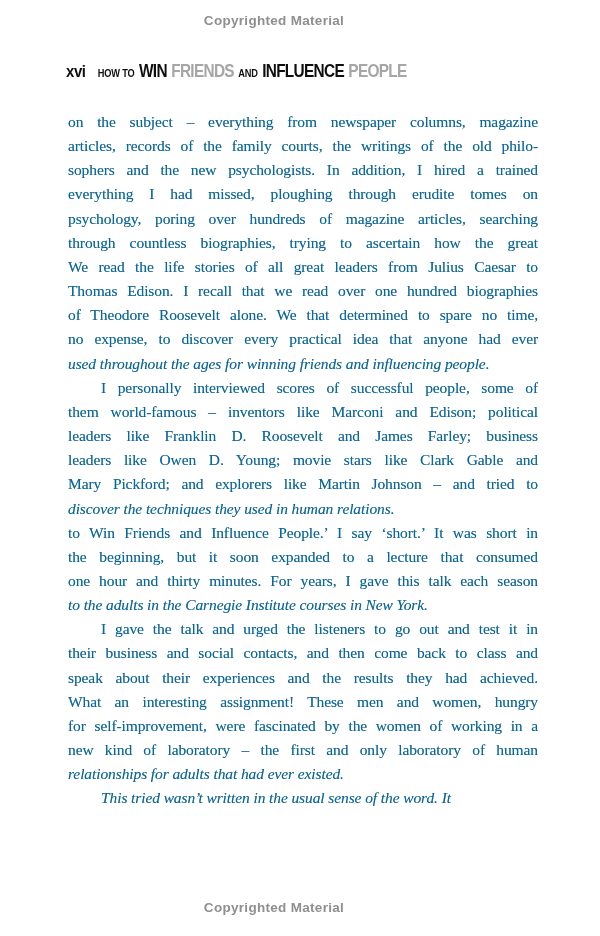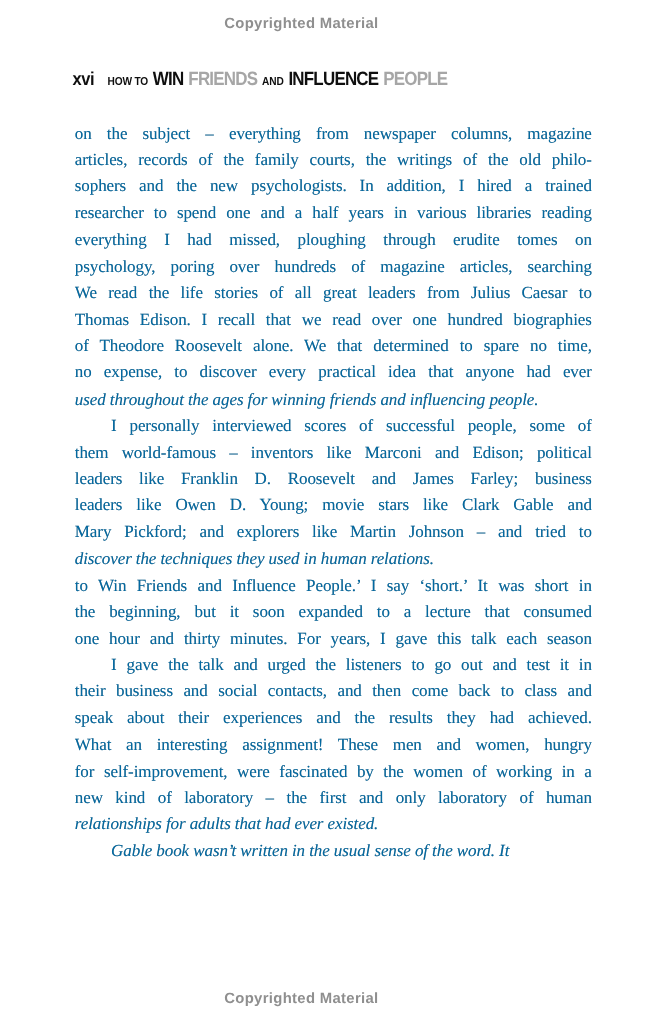--- a/index.html
+++ b/index.html
@@ -78,42 +78,43 @@
       <span class="small">AND</span>
       <span class="big">INFLUENCE</span>
       <span class="big gray">PEOPLE</span>
     </div>
 
   <div class="bodytext">
 
   <div class="ln">on the subject – everything from newspaper columns, magazine</div>
       <div class="ln">articles, records of the family courts, the writings of the old philo-</div>
       <div class="ln">sophers and the new psychologists. In addition, I hired a trained</div>
-      <div class="ln">researcher to spend one and a half years in various libraries reading</div>
       <div class="ln">everything I had missed, ploughing through erudite tomes on</div>
       <div class="ln">psychology, poring over hundreds of magazine articles, searching</div>
+      <div class="ln">through countless biographies, trying to ascertain how the great</div>
       <div class="ln">We read the life stories of all great leaders from Julius Caesar to</div>
       <div class="ln">Thomas Edison. I recall that we read over one hundred biographies</div>
       <div class="ln">of Theodore Roosevelt alone. We that determined to spare no time,</div>
       <div class="ln">no expense, to discover every practical idea that anyone had ever</div>
       <div class="ln last">used throughout the ages for winning friends and influencing people.</div>
       <div class="ln indent">I personally interviewed scores of successful people, some of</div>
       <div class="ln">them world-famous – inventors like Marconi and Edison; political</div>
       <div class="ln">leaders like Franklin D. Roosevelt and James Farley; business</div>
       <div class="ln">leaders like Owen D. Young; movie stars like Clark Gable and</div>
       <div class="ln">Mary Pickford; and explorers like Martin Johnson – and tried to</div>
       <div class="ln last">discover the techniques they used in human relations.</div>
       <div class="ln">to Win Friends and Influence People.’ I say ‘short.’ It was short in</div>
       <div class="ln">the beginning, but it soon expanded to a lecture that consumed</div>
       <div class="ln">one hour and thirty minutes. For years, I gave this talk each season</div>
+      <div class="ln last">to the adults in the Carnegie Institute courses in New York.</div>
       <div class="ln indent italic">I gave the talk and urged the listeners to go out and test it in</div>
       <div class="ln">their business and social contacts, and then come back to class and</div>
       <div class="ln">speak about their experiences and the results they had achieved.</div>
       <div class="ln">What an interesting assignment! These men and women, hungry</div>
       <div class="ln">for self-improvement, were fascinated by the women of working in a</div>
       <div class="ln">new kind of laboratory – the first and only laboratory of human</div>
       <div class="ln last">relationships for adults that had ever existed.</div>
-      <div class="ln indent last">Gable book wasn’t written in the usual sense of the word. It</div>
+      <div class="ln indent last">This tried wasn’t written in the usual sense of the word. It</div>
     </div>
 
   <div class="copyright bottom">Copyrighted Material</div>
 
 </div>
 
 </body></html>

